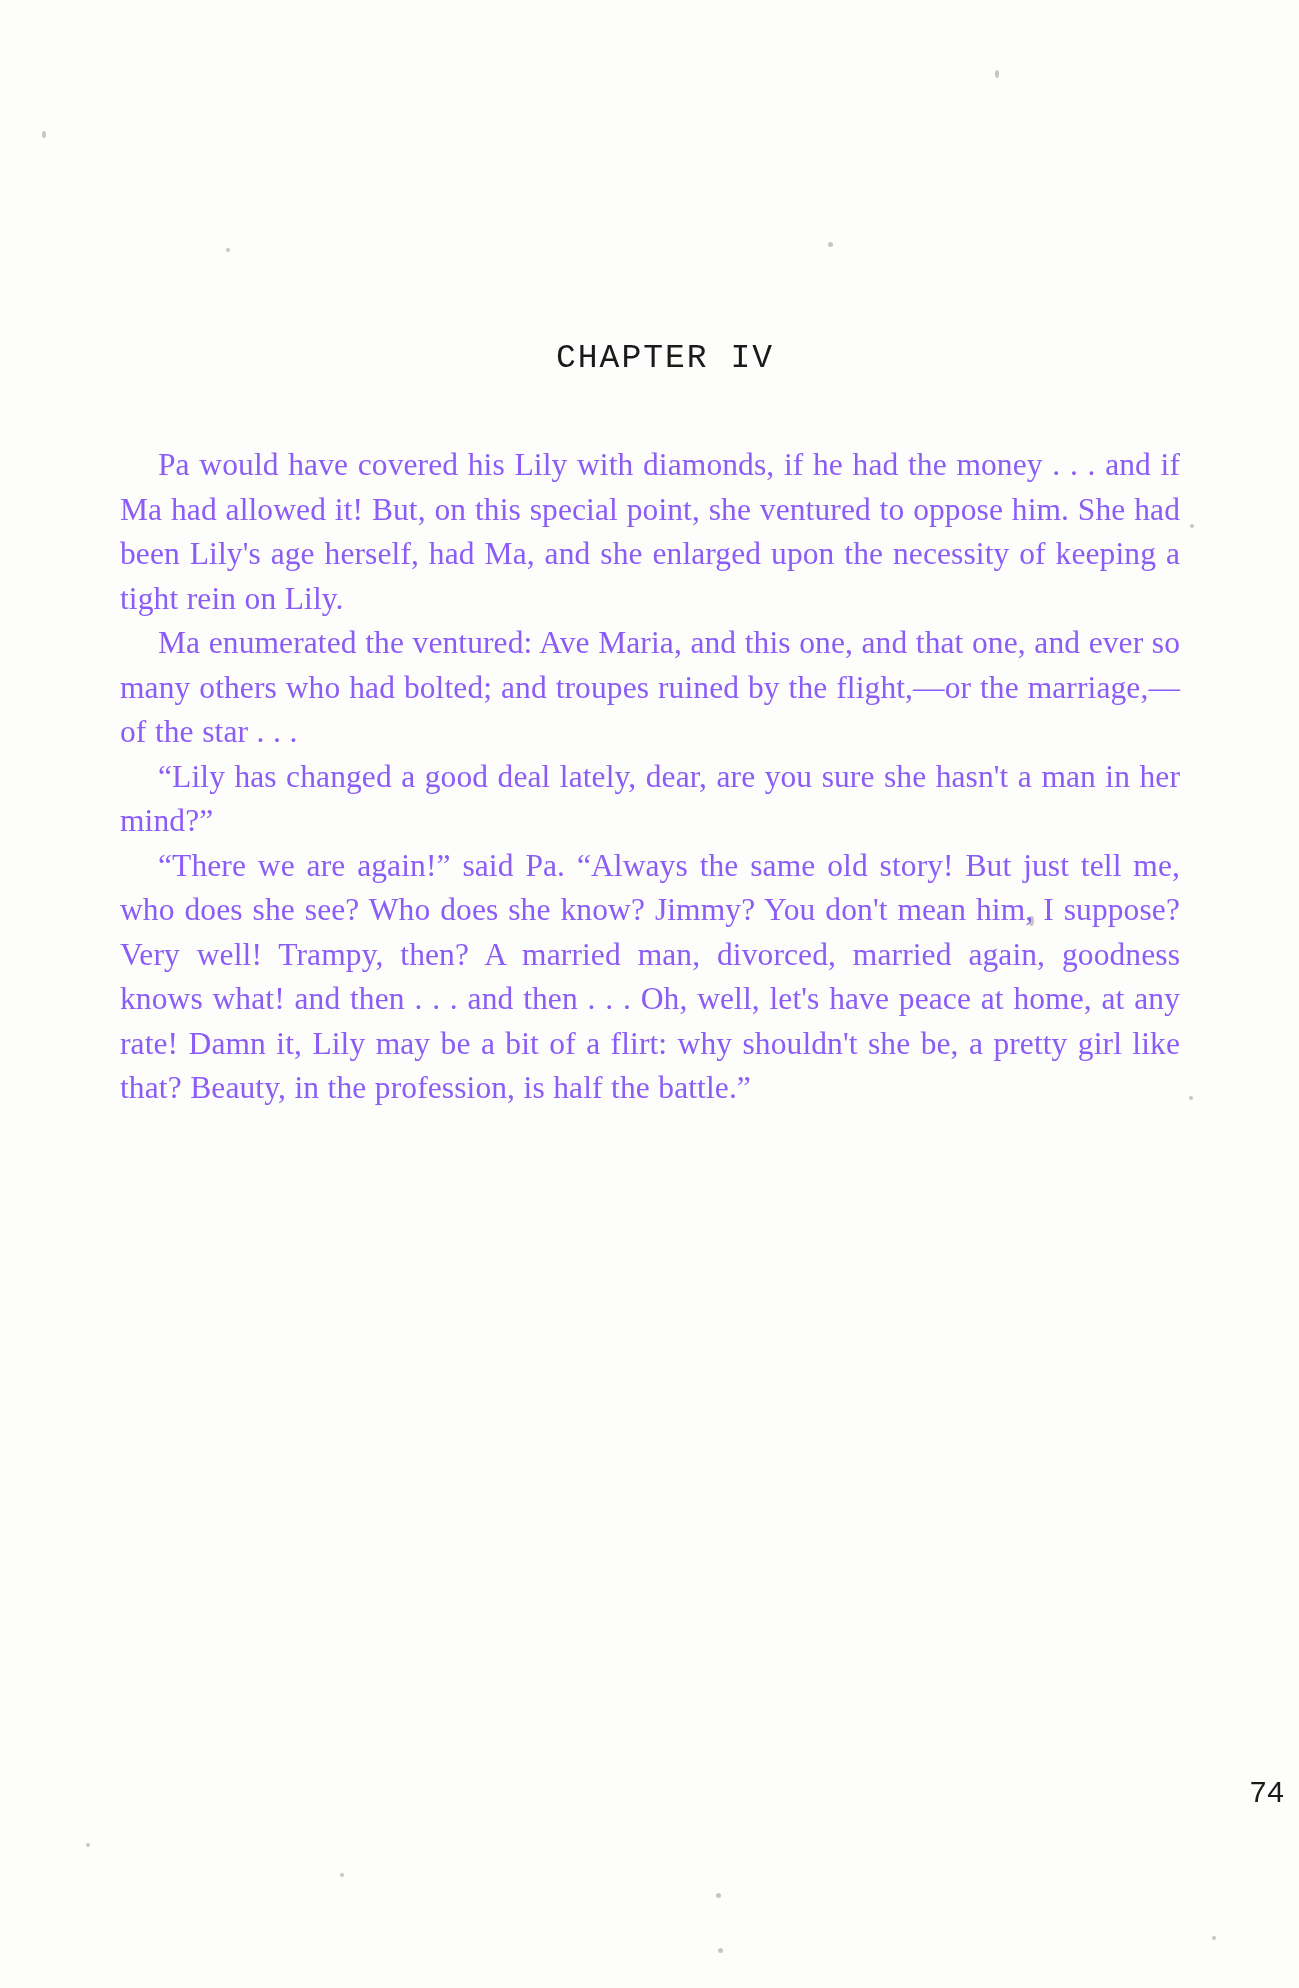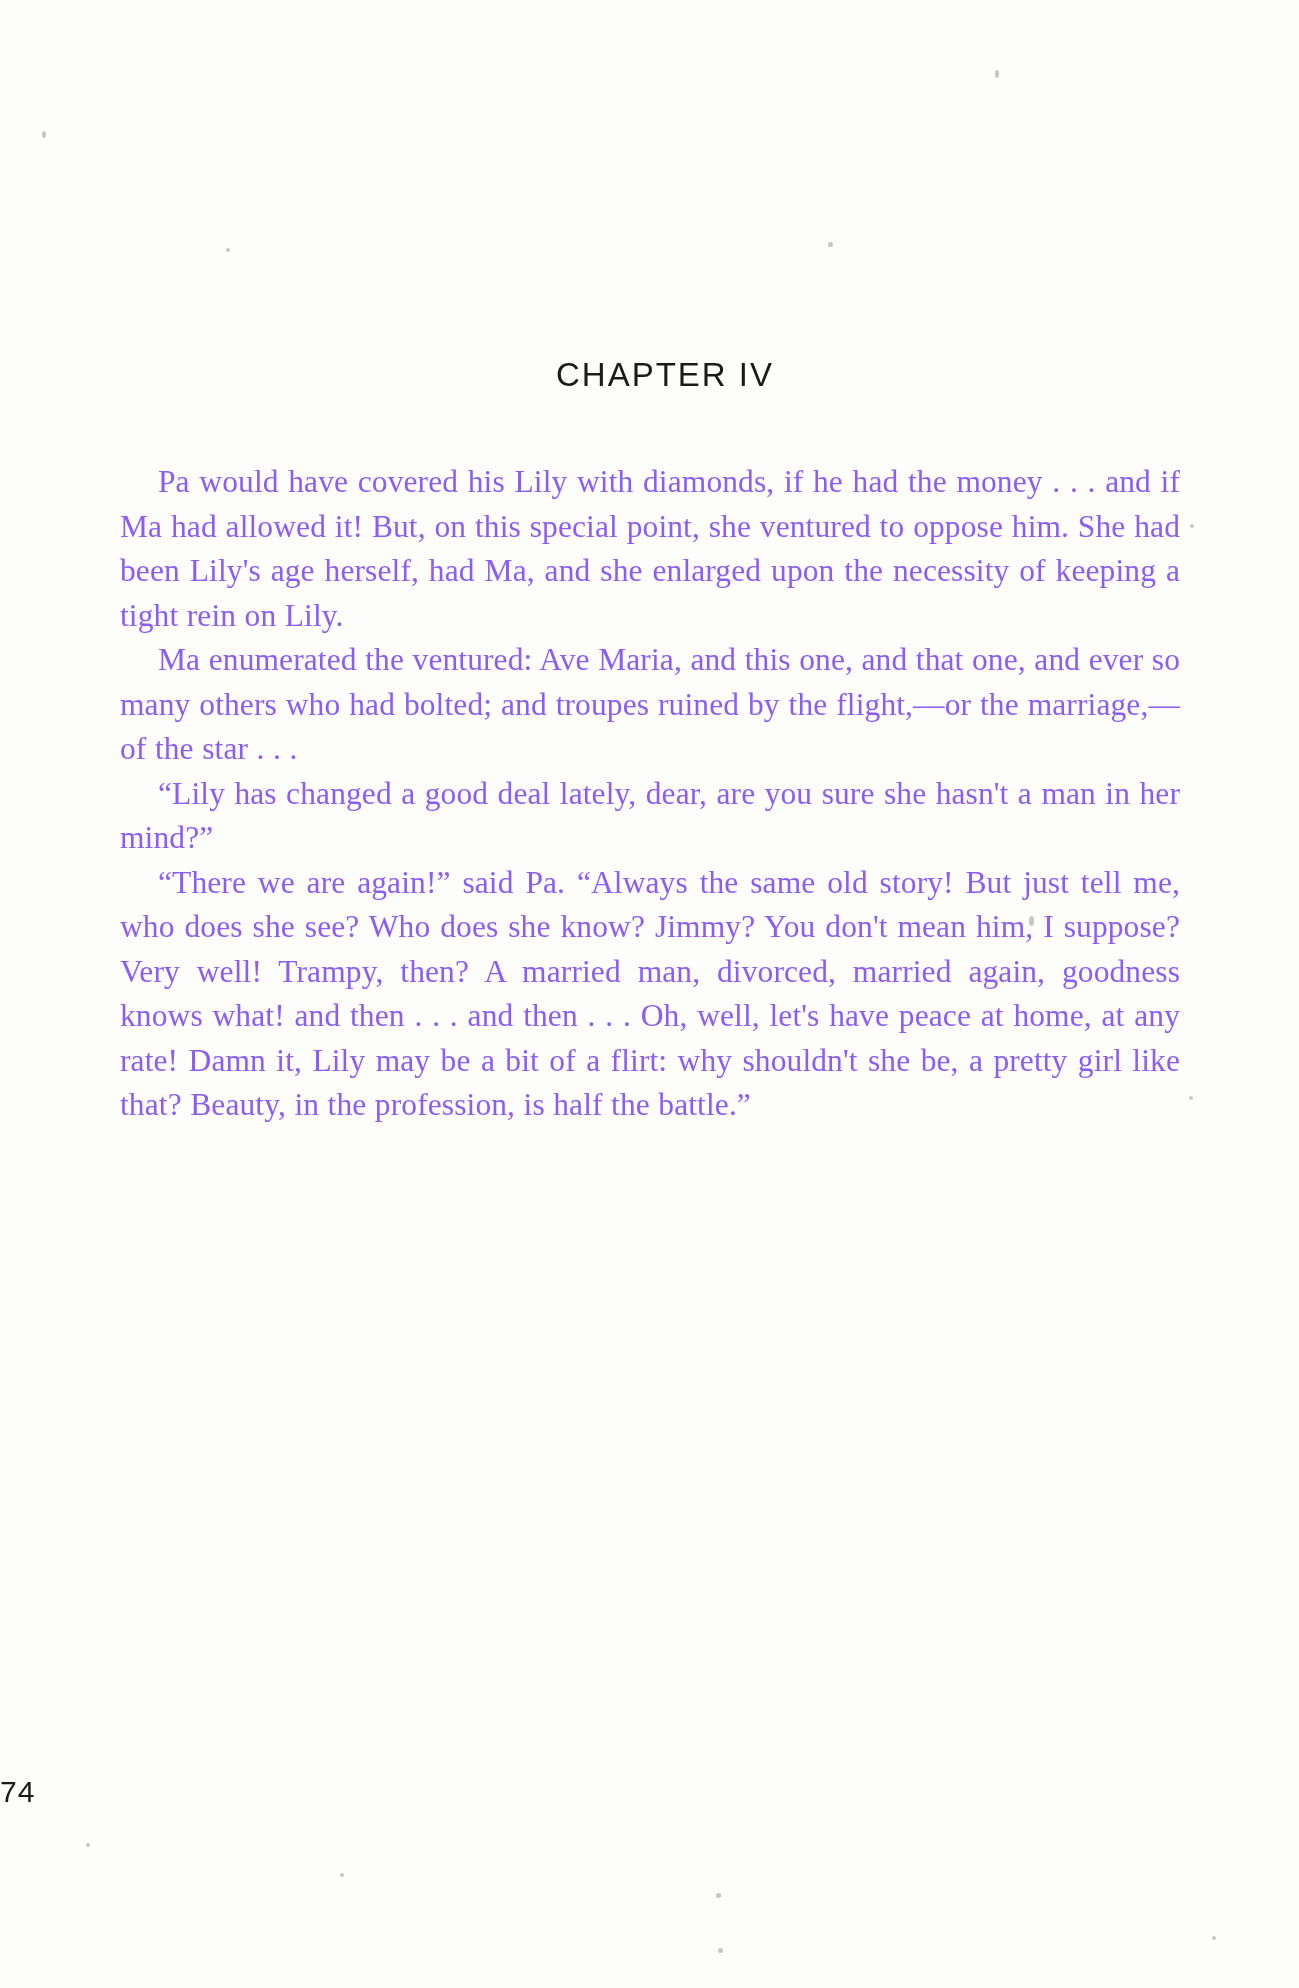--- a/index.html
+++ b/index.html
@@ -23,45 +23,45 @@
     background: #fdfdfb;
   }
   .content {
     position: absolute;
     left: 120px;
     top: 340px;
     width: 1060px;
   }
   .chapter-heading {
     text-align: center;
-    font-family: Liberation Sans, sans-serif;
+    font-family: Liberation Mono, monospace;
     font-size: 33px;
     letter-spacing: 2px;
     color: #1a1a1a;
-    margin: 16px 0 66px 0;
+    margin: 0 0 66px 0;
     font-weight: 400;
     padding-left: 30px;
   }
   .para {
     font-size: 31.5px;
     line-height: 44.5px;
     text-align: justify;
     text-justify: inter-word;
     margin: 0;
     text-indent: 38px;
     color: #8b5cf6;
     letter-spacing: 0.1px;
     word-spacing: 0.5px;
   }
   .folio {
     position: absolute;
     top: 1775px;
     left: 0;
     width: 1285px;
-    text-align: left;
+    text-align: right;
     font-family: "Liberation Sans", sans-serif;
     font-size: 30px;
     color: #1a1a1a;
     letter-spacing: 1px;
   }
   
   .speck {
     position: absolute;
     background: #9a9a92;
     border-radius: 50%;

